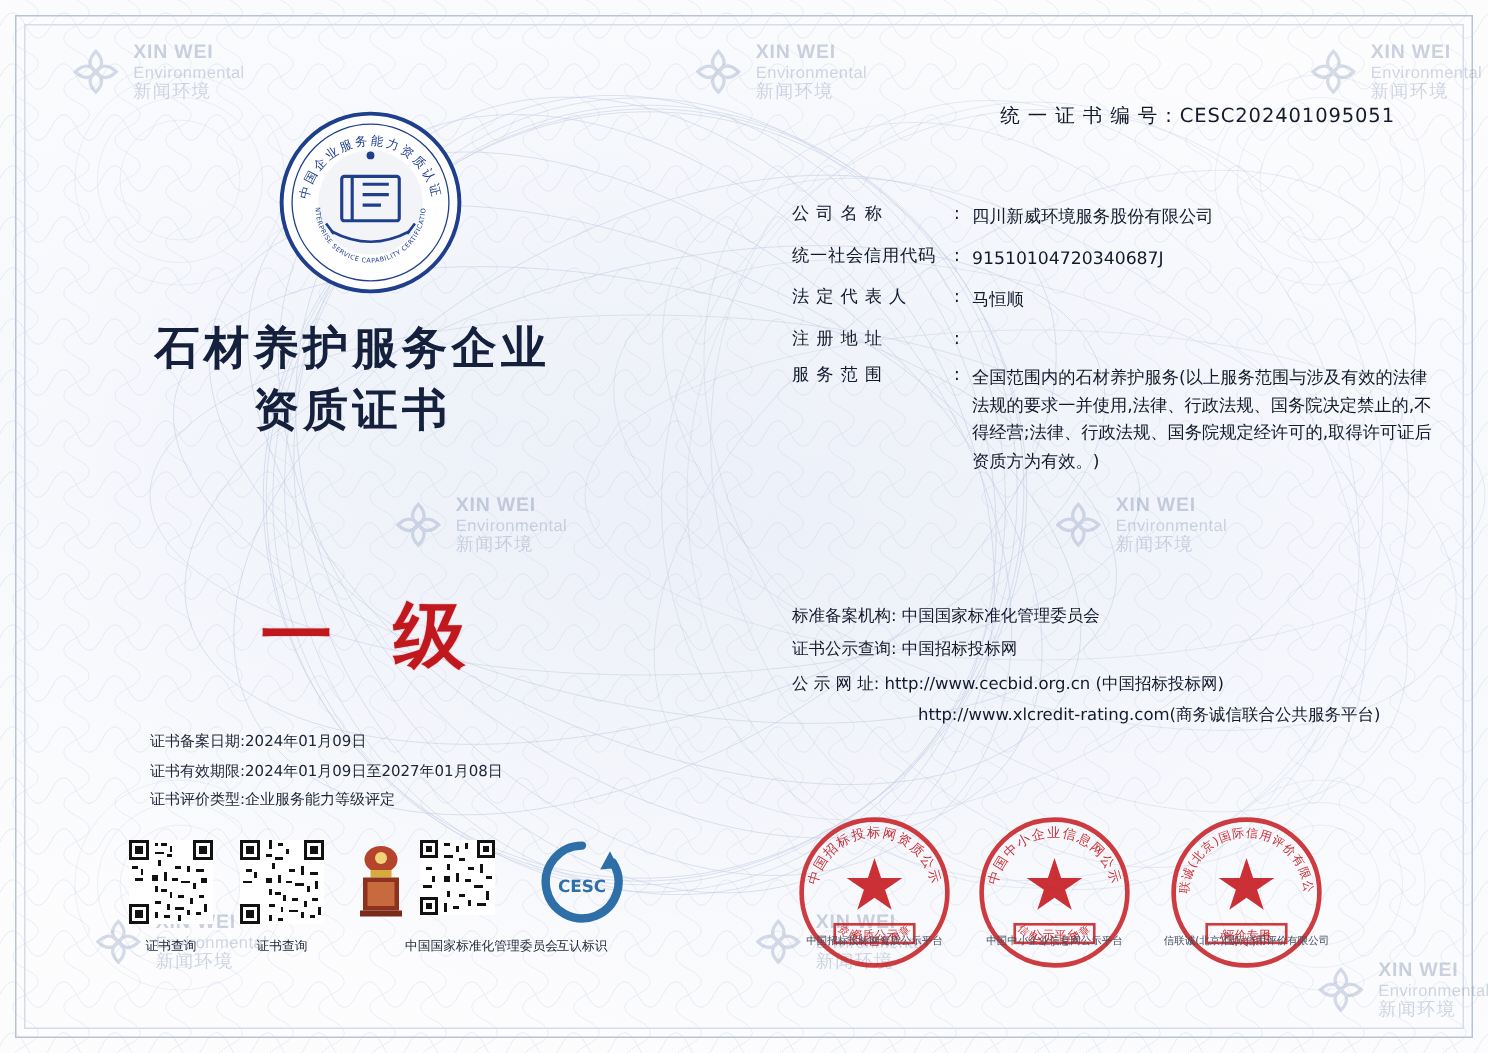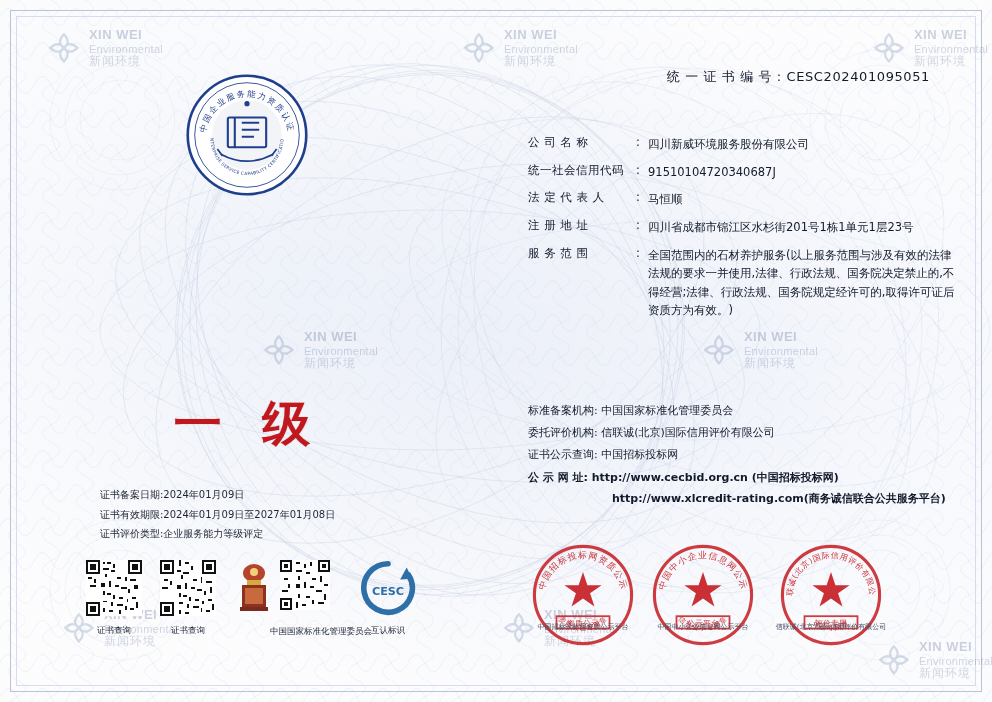--- a/index.html
+++ b/index.html
@@ -84,21 +84,21 @@
   .frow{display:flex;margin-bottom:9px;font-size:11.5px;color:#121a2b;
     font-family:"DejaVu Sans","Liberation Sans",sans-serif;}
   .flabel{flex:0 0 108px;letter-spacing:0.5px;}
   .fcolon{flex:0 0 12px;}
   .fvalue{flex:1;line-height:1.62;}
 
   .orgblock{position:absolute;left:58px;top:400px;width:450px;
     font-size:11px;color:#121a2b;line-height:2.0;
     font-family:"DejaVu Sans","Liberation Sans",sans-serif;}
   .urlblock{margin-top:2px;}
-  .urlblock div{line-height:1.9;font-weight:bold;}
+  .urlblock div{line-height:1.9;}
   .indent{padding-left:84px;}
 
   
   .stamps{position:absolute;left:530px;top:548px;width:420px;height:100px;z-index:6;}
   .stamp{position:absolute;width:106px;height:106px;}
   .stamp-caption{
     position:absolute;top:74px;font-size:7px;color:#444c5e;text-align:center;width:150px;
     font-family:"DejaVu Sans","Liberation Sans",sans-serif;
   }
 </style>
@@ -310,20 +310,24 @@
       </text>
       <g stroke="#1f3f8c" fill="none" stroke-width="2.4">
         <rect x="48" y="50" width="44" height="34" rx="2"></rect>
         <path d="M56 50 v34 M64 56 h20 M64 64 h20 M64 72 h14"></path>
       </g>
       <path d="M40 92 q30 16 60 0" stroke="#1f3f8c" fill="none" stroke-width="2"></path>
       <path d="M36 86 l6 8 M104 86 l-6 8" stroke="#1f3f8c" stroke-width="2"></path>
       <circle cx="70" cy="34" r="3" fill="#1f3f8c"></circle>
     </svg>
 
+    <div class="title-cn">
+      <div>石材养护服务企业</div>
+      <div>资质证书</div>
+    </div>
 
 
     <div class="grade">一  级</div>
 
     <div class="dates">
       <div>证书备案日期:2024年01月09日</div>
       <div>证书有效期限:2024年01月09日至2027年01月08日</div>
       <div>证书评价类型:企业服务能力等级评定</div>
     </div>
 
@@ -508,37 +512,32 @@
         <div class="fvalue">91510104720340687J</div>
       </div>
       <div class="frow">
         <div class="flabel">法 定 代 表 人</div>
         <div class="fcolon">:</div>
         <div class="fvalue">马恒顺</div>
       </div>
       <div class="frow">
         <div class="flabel">注 册 地 址</div>
         <div class="fcolon">:</div>
-        <div class="fvalue">四川省成都市锦江区水杉街201号1栋1单元1层23号</div>
       </div>
       <div class="frow">
         <div class="flabel">服 务 范 围</div>
         <div class="fcolon">:</div>
         <div class="fvalue">全国范围内的石材养护服务(以上服务范围与涉及有效的法律法规的要求一并使用,法律、行政法规、国务院决定禁止的,不得经营;法律、行政法规、国务院规定经许可的,取得许可证后资质方为有效。)</div>
       </div>
     </div>
 
     <div class="orgblock">
       <div>
         <span>标准备案机构:</span>
         <span>中国国家标准化管理委员会</span>
-      </div>
-      <div>
-        <span>委托评价机构:</span>
-        <span>信联诚(北京)国际信用评价有限公司</span>
       </div>
       <div>
         <span>证书公示查询:</span>
         <span>中国招标投标网</span>
       </div>
       <div class="urlblock">
         <div>
           <span>公 示 网 址:</span>
           <span>http://www.cecbid.org.cn (中国招标投标网)</span>
         </div>

